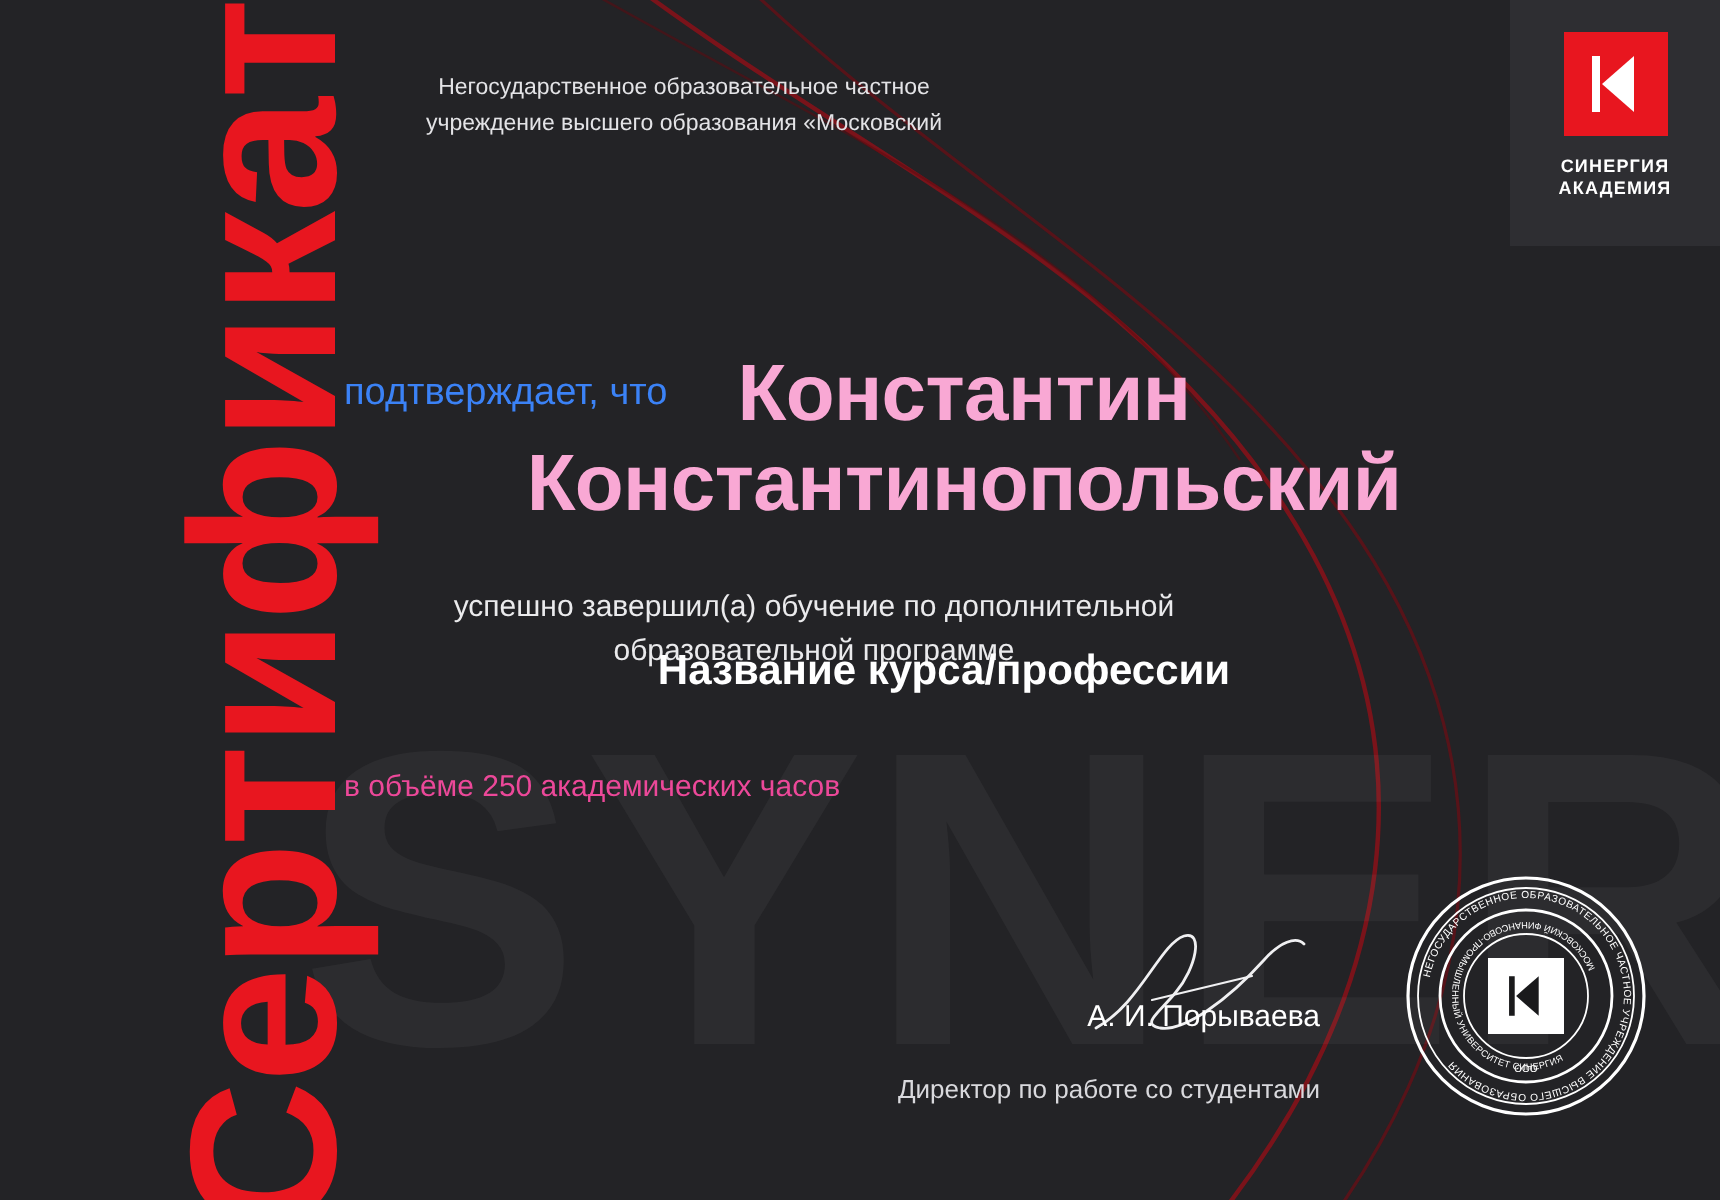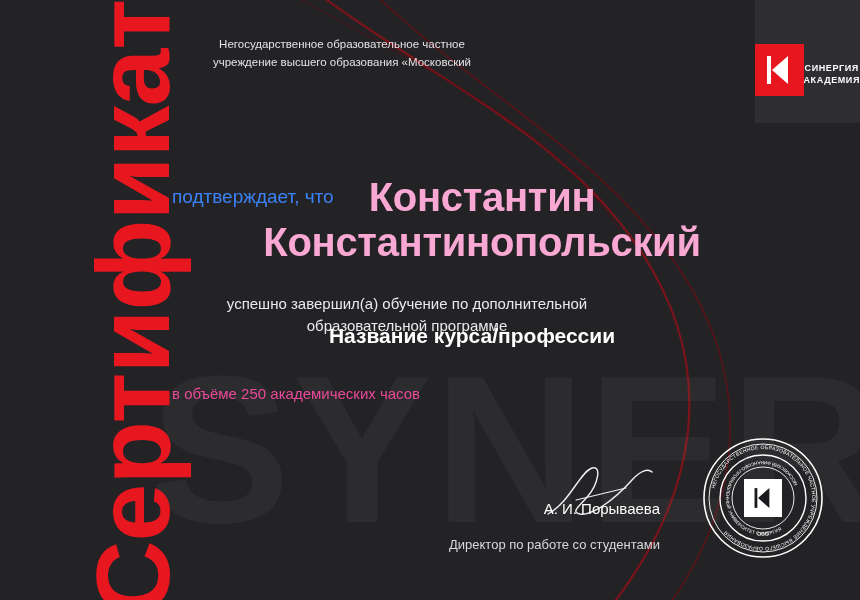--- a/index.html
+++ b/index.html
@@ -68,21 +68,21 @@
 
   
   .logo-box {
     position: absolute;
     right: 0;
     top: 0;
     width: 105px;
     height: 123px;
     background: #2e2e32;
     display: flex;
-    flex-direction: row;
+    flex-direction: column;
     align-items: center;
     justify-content: flex-start;
     padding-top: 16px;
     box-sizing: border-box;
   }
   .logo-mark {
     width: 52px;
     height: 52px;
     background: #e8161f;
     display: flex;

